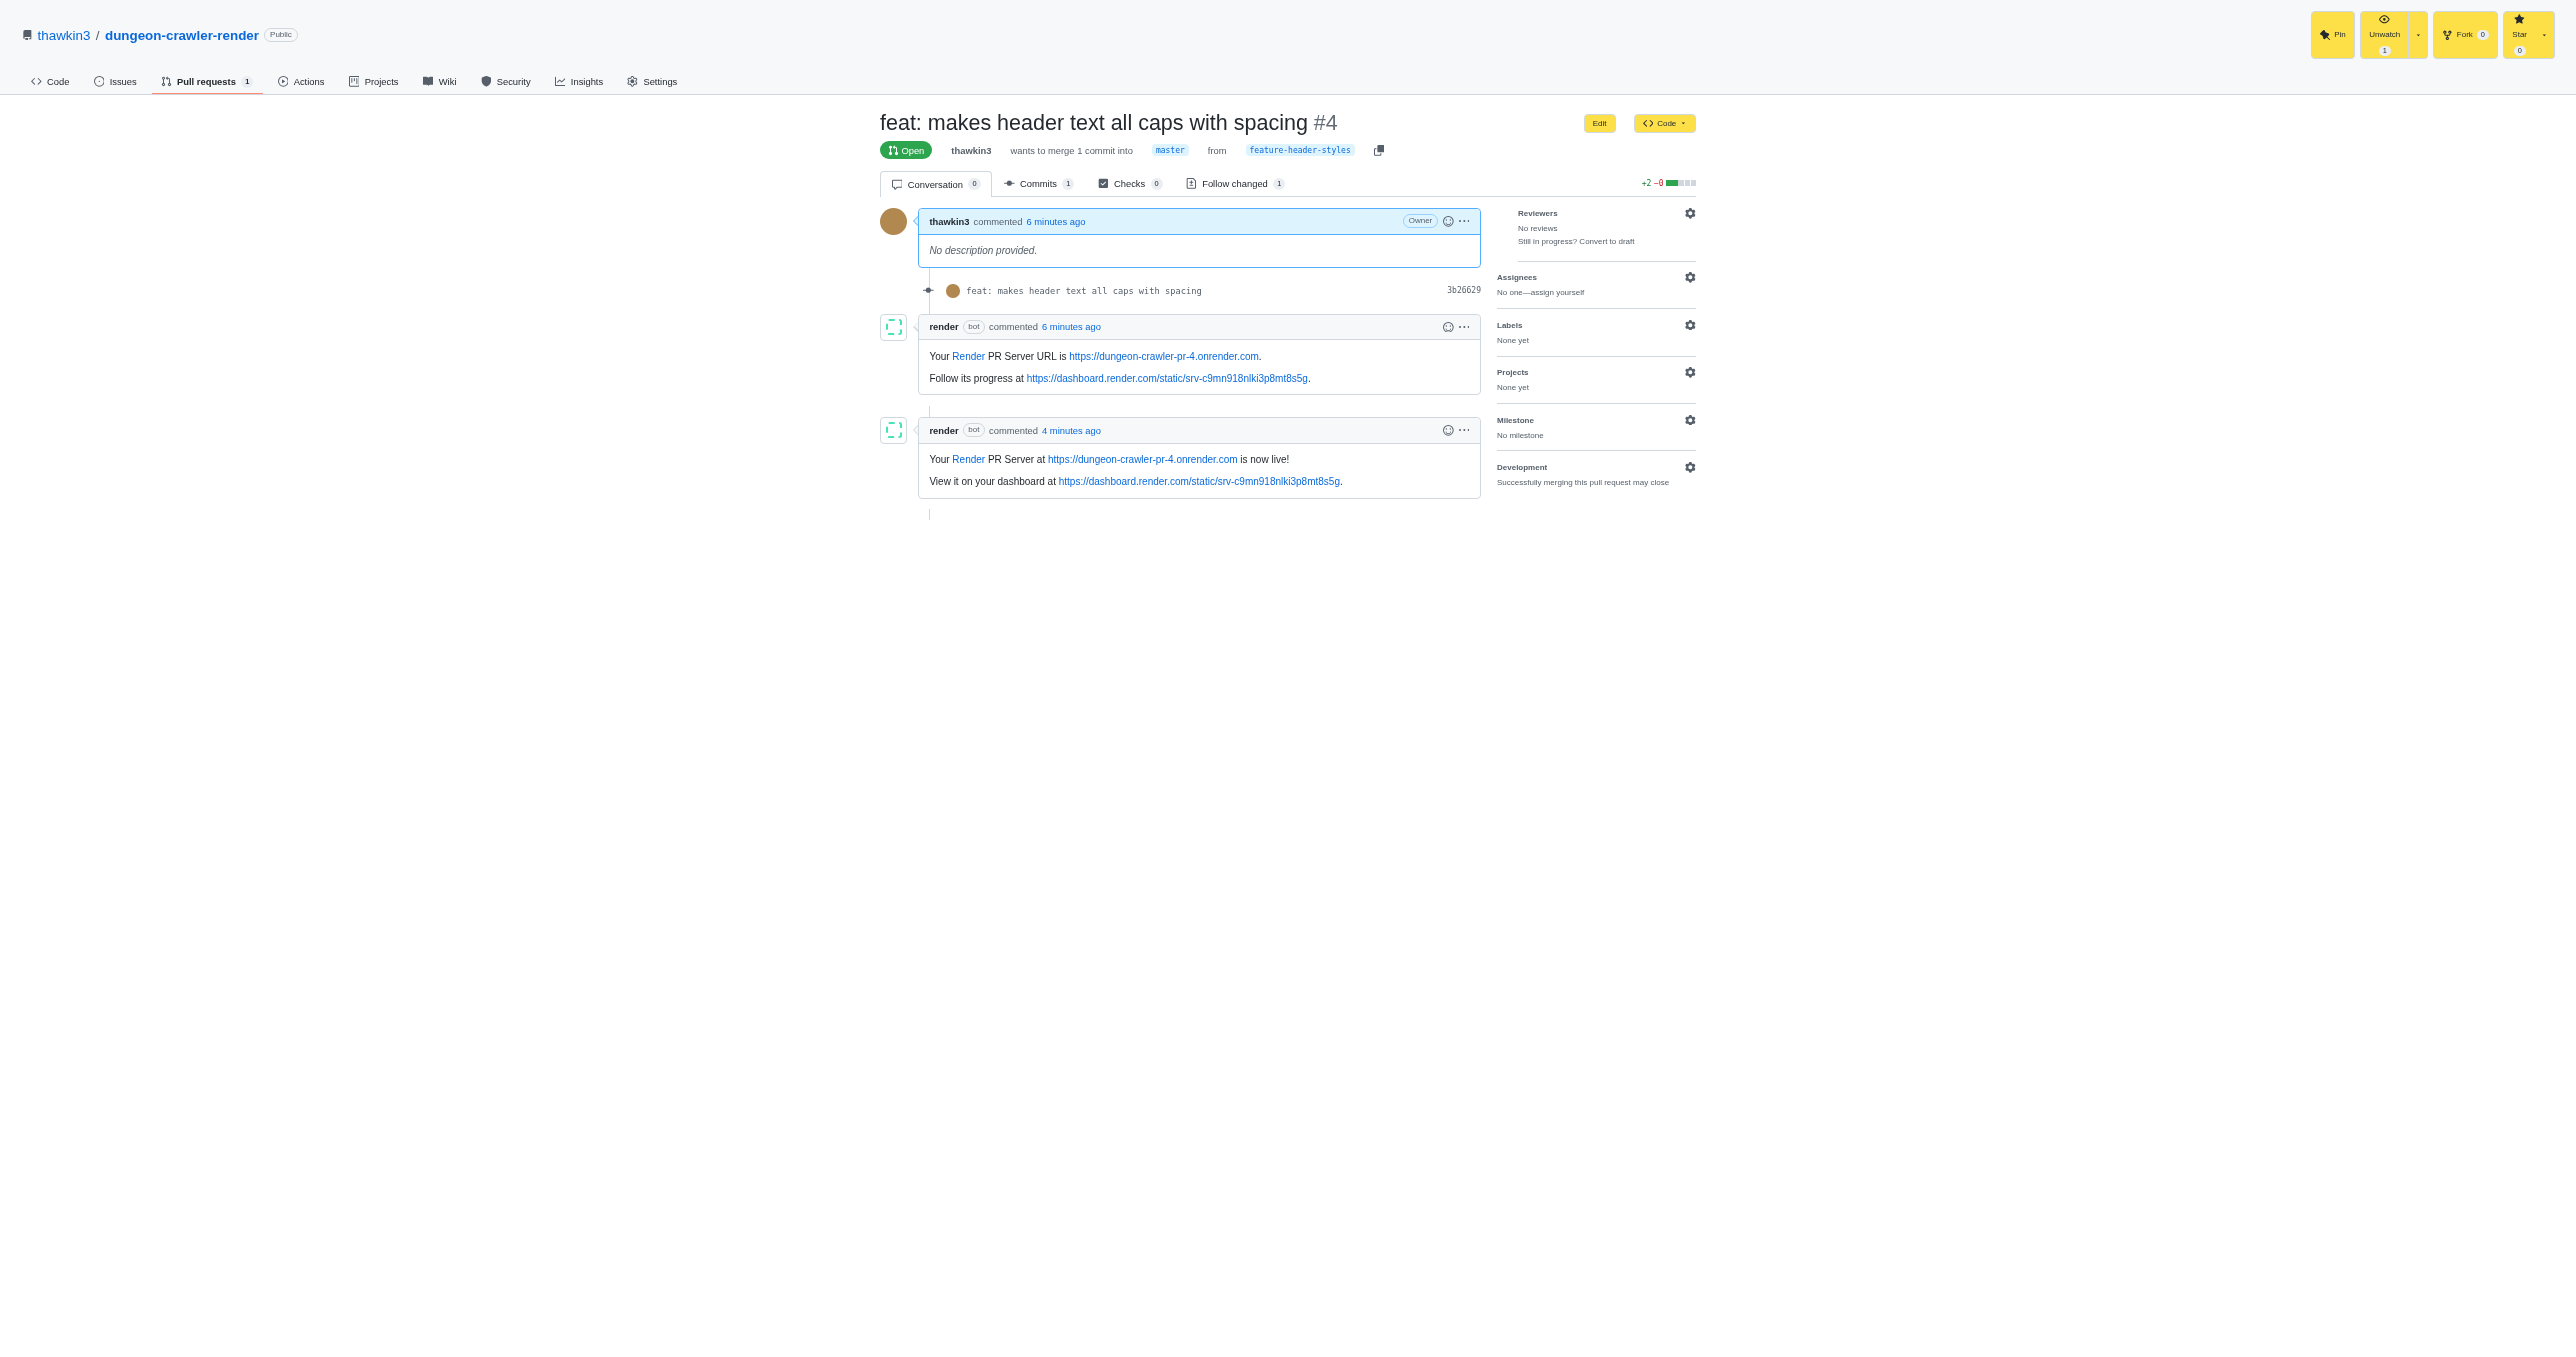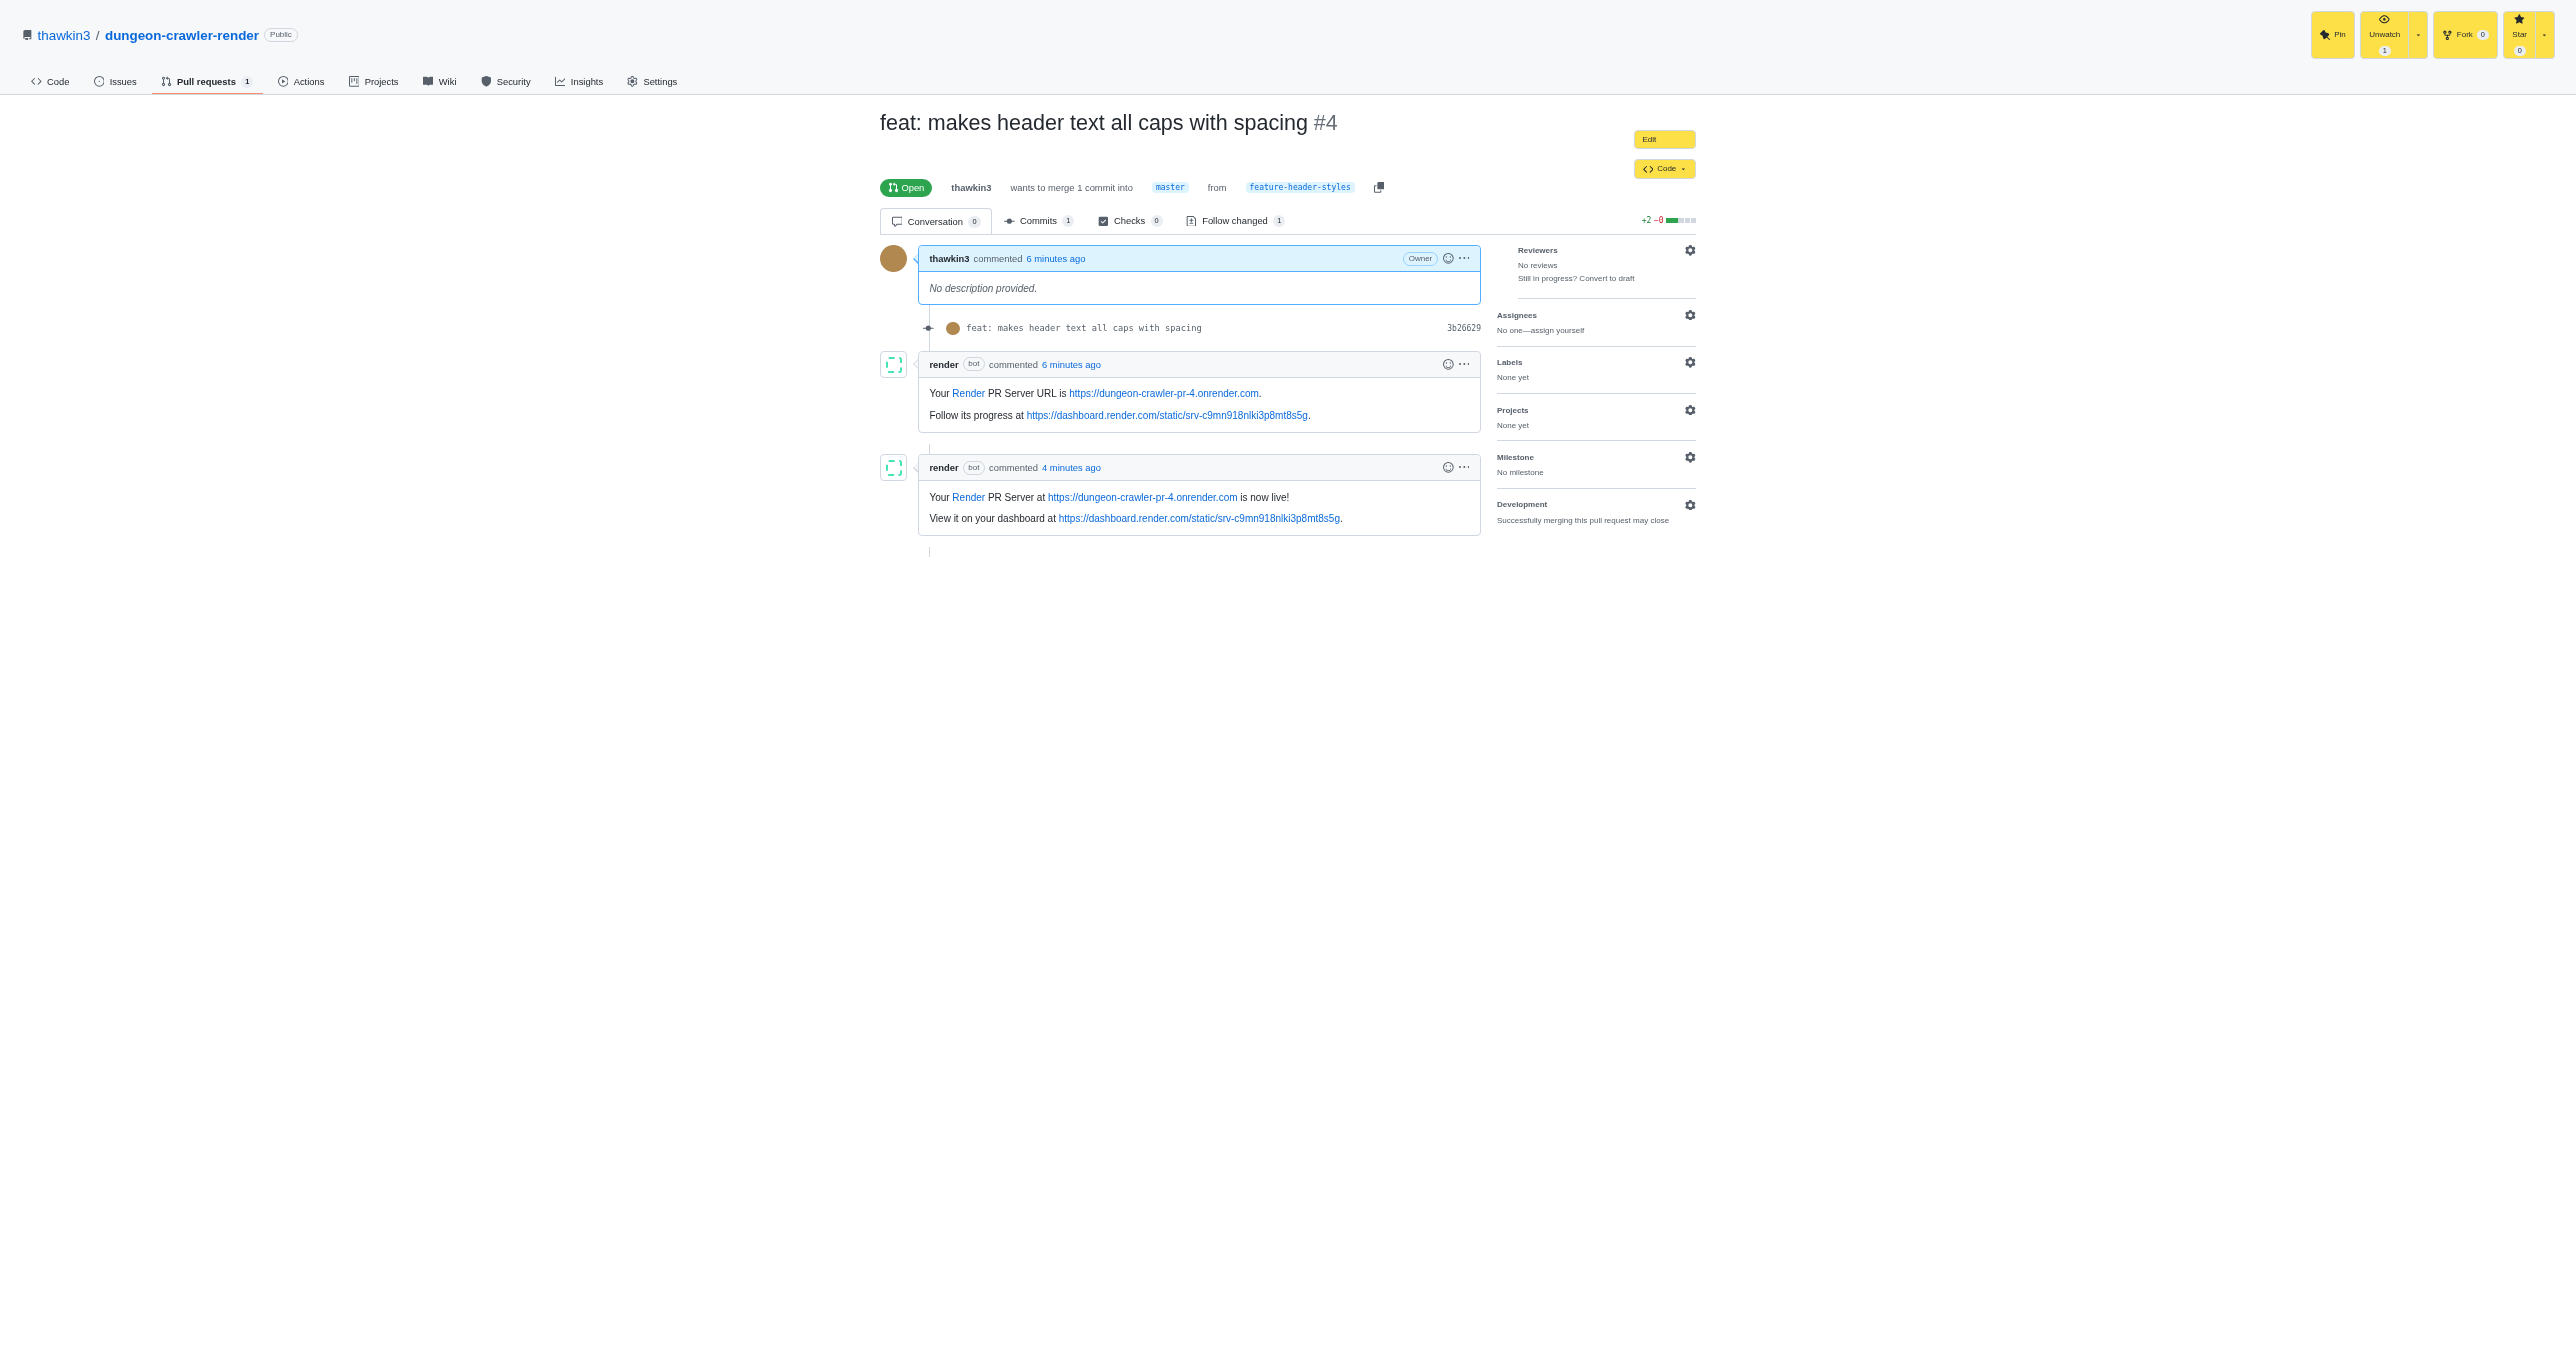--- a/index.html
+++ b/index.html
@@ -26,21 +26,21 @@
 .repo-nav { display: flex; gap: 5.4px; }
 .repo-nav-item { display: inline-flex; align-items: center; gap: 5.4px; padding: 5.4px 9.4px; font-size: 9.4px; color: #24292f; border-bottom: 1.3px solid transparent; cursor: pointer; }
 .repo-nav-item.selected { border-bottom-color: #fd8c73; font-weight: 600; text-align: right; }
 .repo-nav-item .counter { background: #eaeef2; border-radius: 16px; font-size: 7.4px; padding: 0 4px; line-height: 12px; }
 
 
 .container { max-width: 859px; margin: 0 auto; padding: 16px 21.5px; }
 .pr-header-row { display: flex; align-items: flex-start; justify-content: space-between; gap: 10.7px; }
 .pr-title { font-size: 21.5px; font-weight: 400; margin-bottom: 5.4px; }
 .pr-title .num { color: #656d76; font-weight: 300; }
-.pr-header-actions { display: flex; gap: 10px; margin-top: 19px; flex-direction: column; }
+.pr-header-actions { display: flex; gap: 18px; margin-top: 3px; }
 .pr-meta { display: flex; align-items: center; gap: 19px; margin-bottom: 10.7px; flex-wrap: wrap; }
 .state-open { display: inline-flex; align-items: center; gap: 2.7px; background: #2da44e; color: #fff; border-radius: 16px; padding: 3.4px 8px; font-size: 9.4px; font-weight: 500; }
 .branch-label { font-family: ui-monospace, SFMono-Regular, Menlo, monospace; font-size: 8px; background: #ddf4ff; color: #0969da; border-radius: 4px; padding: 1.3px 4px; }
 .pr-meta .author { font-weight: 600; color: #57606a; }
 .pr-meta .meta-text { color: #57606a; }
 
 
 .pr-tabs-row { display: flex; align-items: center; justify-content: space-between; border-bottom: 0.7px solid #d0d7de; }
 .pr-tabs { display: flex; }
 .pr-tab { display: inline-flex; align-items: center; gap: 5.4px; padding: 6.7px 10.7px; font-size: 9.4px; cursor: pointer; color: #24292f; border: 0.7px solid transparent; border-bottom: none; }

